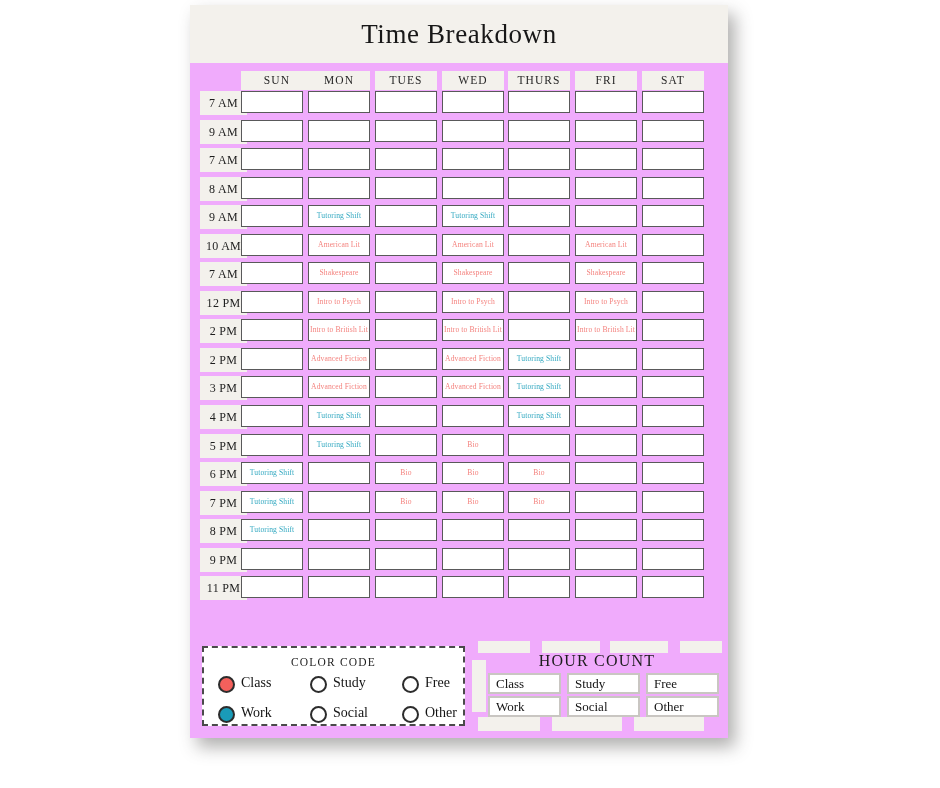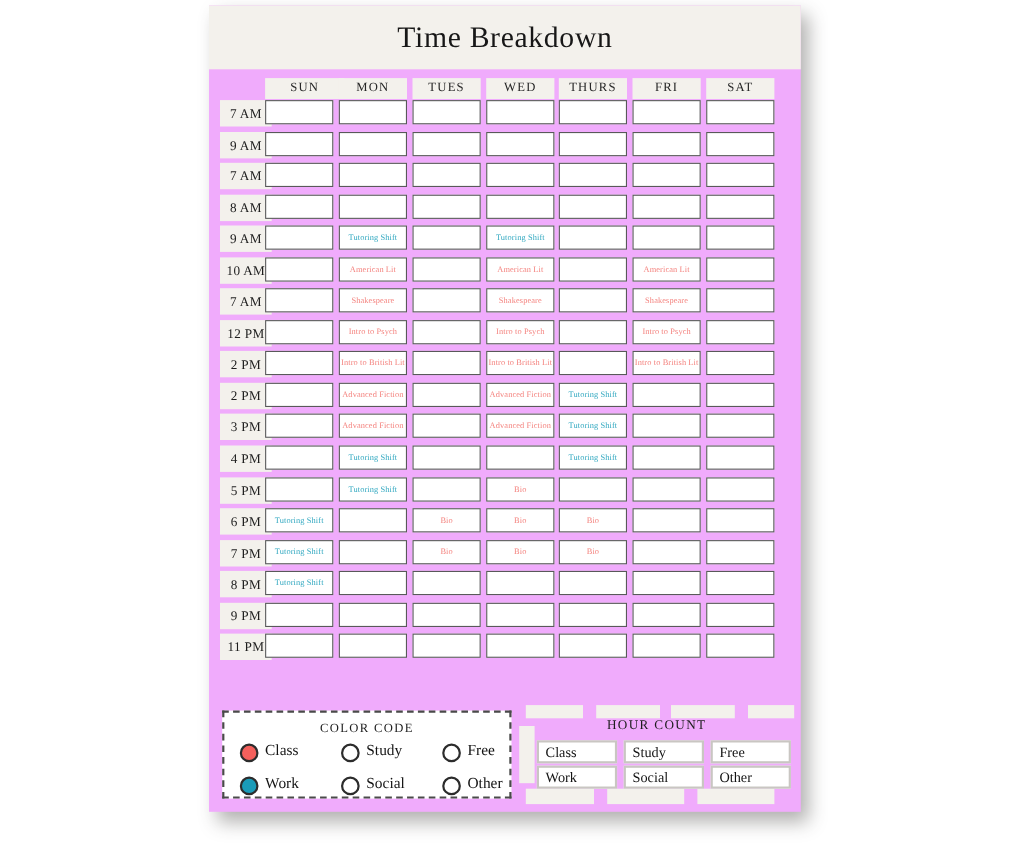--- a/index.html
+++ b/index.html
@@ -178,21 +178,21 @@
     top: 641px;
     width: 238px;
     height: 80px;
   }
   .hc-title {
     position: absolute;
     left: 0;
     top: 6px;
     width: 238px;
     text-align: center;
-    font-size: 12px;
+    font-size: 16px;
     letter-spacing: 1.2px;
     color: #1d1d1d;
     font-family: "Liberation Serif", serif;
   }
   .hc-box {
     position: absolute;
     width: 73px;
     height: 21px;
     border: 2px solid #c9c6c2;
     background: #ffffff;

